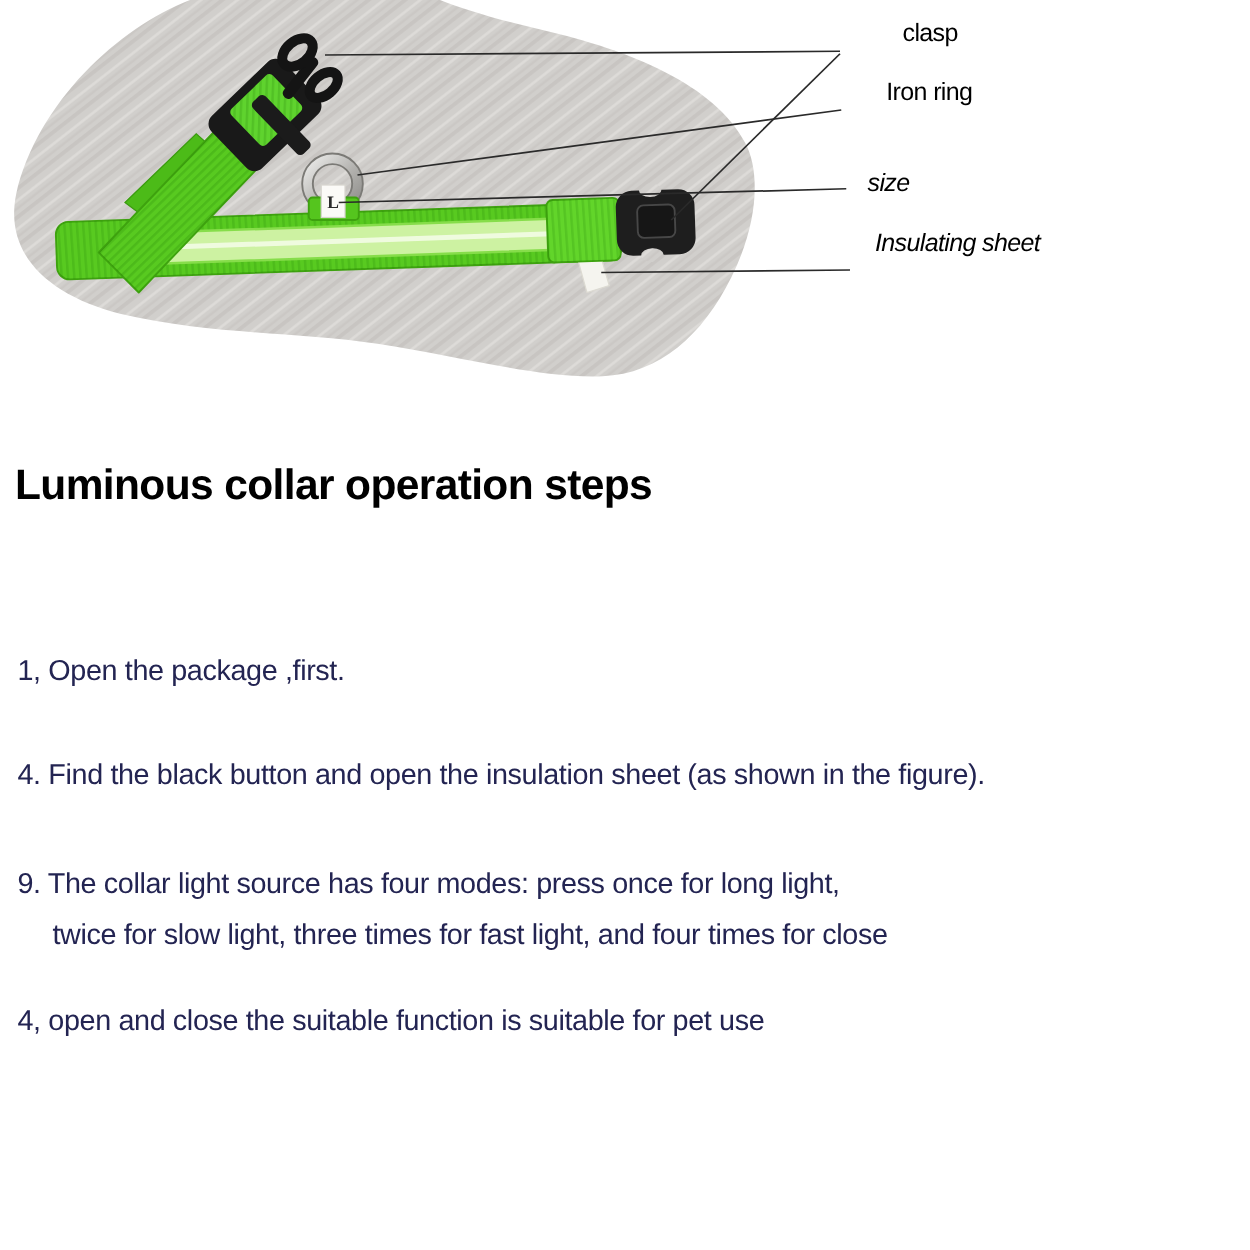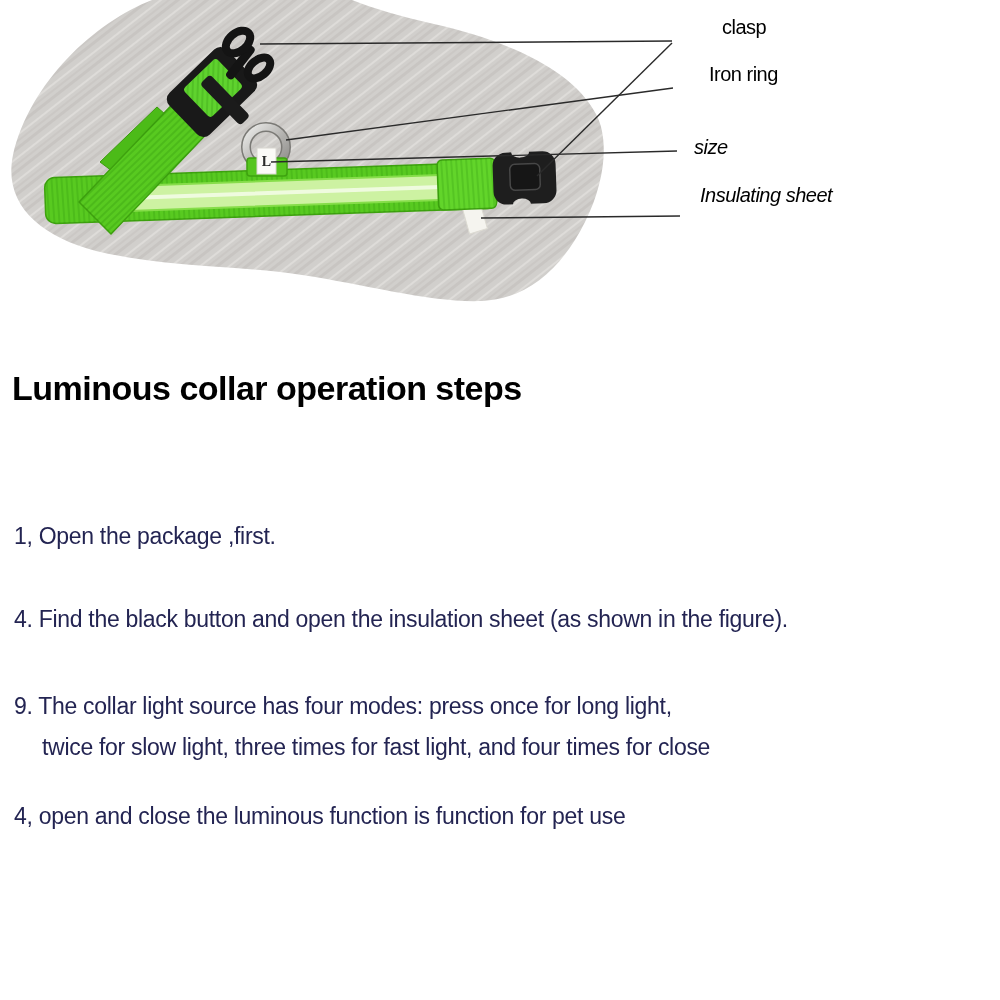--- a/index.html
+++ b/index.html
@@ -120,14 +120,14 @@
 <div id="label-size" class="figure-label">size</div>
 <div id="label-insulating" class="figure-label">Insulating sheet</div>
 
 <div class="page-title">Luminous collar operation steps</div>
 
 <div>
   <div id="step-1" class="step">1, Open the package ,first.</div>
   <div id="step-2" class="step">4. Find the black button and open the insulation sheet (as shown in the figure).</div>
   <div id="step-3a" class="step">9. The collar light source has four modes: press once for long light,</div>
   <div id="step-3b" class="step">twice for slow light, three times for fast light, and four times for close</div>
-  <div id="step-4" class="step">4, open and close the luminous function is function for pet use</div>
+  <div id="step-4" class="step">4, open and close the suitable function is suitable for pet use</div>
 </div>
 
 </body></html>

